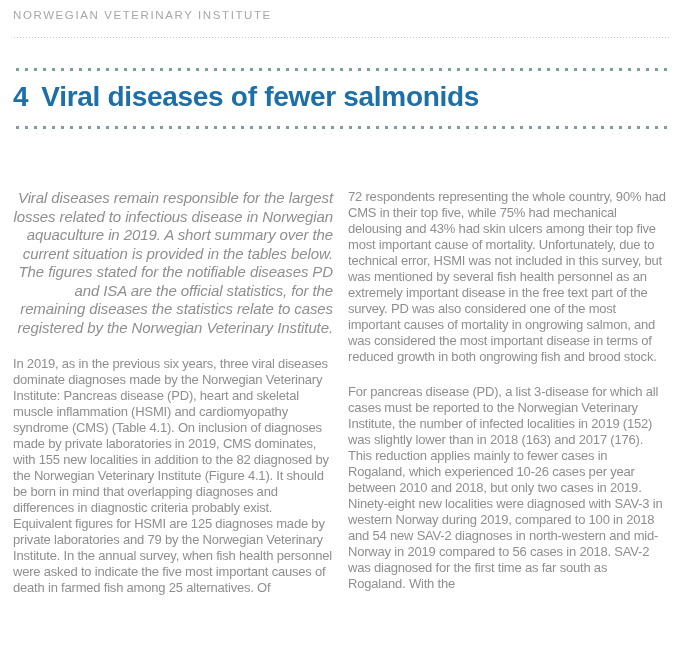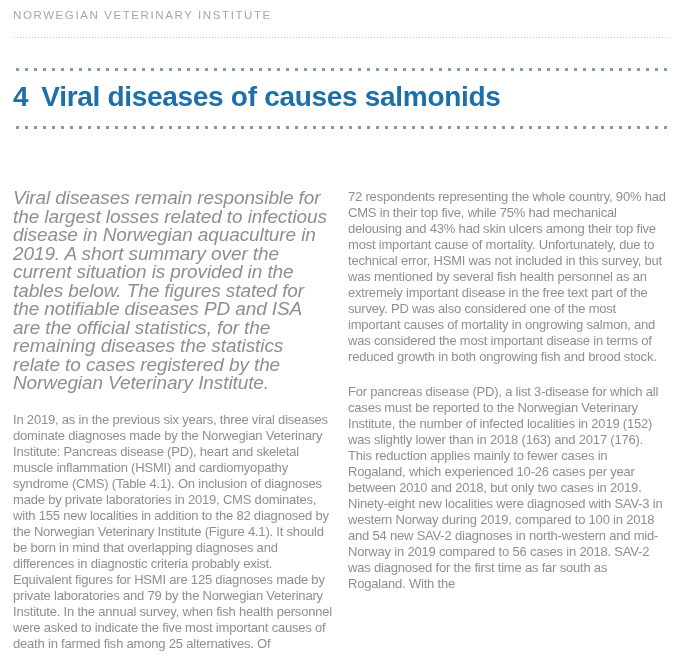--- a/index.html
+++ b/index.html
@@ -60,39 +60,40 @@
   }
   .col p {
     margin: 0 0 19px 0;
     font-size: 13px;
     line-height: 16px;
     color: #8f8f8f;
     letter-spacing: -0.2px;
   }
   .col p.intro {
     font-style: italic;
-    font-size: 19px;
+    font-size: 15px;
     line-height: 18.5px;
     letter-spacing: -0.1px;
+    text-align: right;
   }
 </style>
 </head>
 <body>
 
 <div class="page">
 
   <div class="institute-header">NORWEGIAN VETERINARY INSTITUTE</div>
 
   <div class="fine-divider"></div>
 
   <div class="dots-row dots-top"></div>
 
   <div class="section-heading">
     <span>4</span>
-    <span>Viral diseases of causes salmonids</span>
+    <span>Viral diseases of fewer salmonids</span>
   </div>
 
   <div class="dots-row dots-bottom"></div>
 
   <div class="text-columns">
 
     <div class="col">
       <p class="intro">Viral diseases remain responsible for the largest losses related to infectious disease in Norwegian aquaculture in 2019. A short summary over the current situation is provided in the tables below. The figures stated for the notifiable diseases PD and ISA are the official statistics, for the remaining diseases the statistics relate to cases registered by the Norwegian Veterinary Institute.</p>
       <p>In 2019, as in the previous six years, three viral diseases dominate diagnoses made by the Norwegian Veterinary Institute: Pancreas disease (PD), heart and skeletal muscle inflammation (HSMI) and cardiomyopathy syndrome (CMS) (Table 4.1).  On inclusion of diagnoses made by private laboratories in 2019, CMS dominates, with 155 new localities in addition to the 82 diagnosed by the Norwegian Veterinary Institute (Figure 4.1). It should be born in mind that overlapping diagnoses and differences in diagnostic criteria probably exist. Equivalent figures for HSMI are 125 diagnoses made by private laboratories and 79 by the Norwegian Veterinary Institute. In the annual survey, when fish health personnel were asked to indicate the five most important causes of death in farmed fish among 25 alternatives. Of</p>
     </div>

